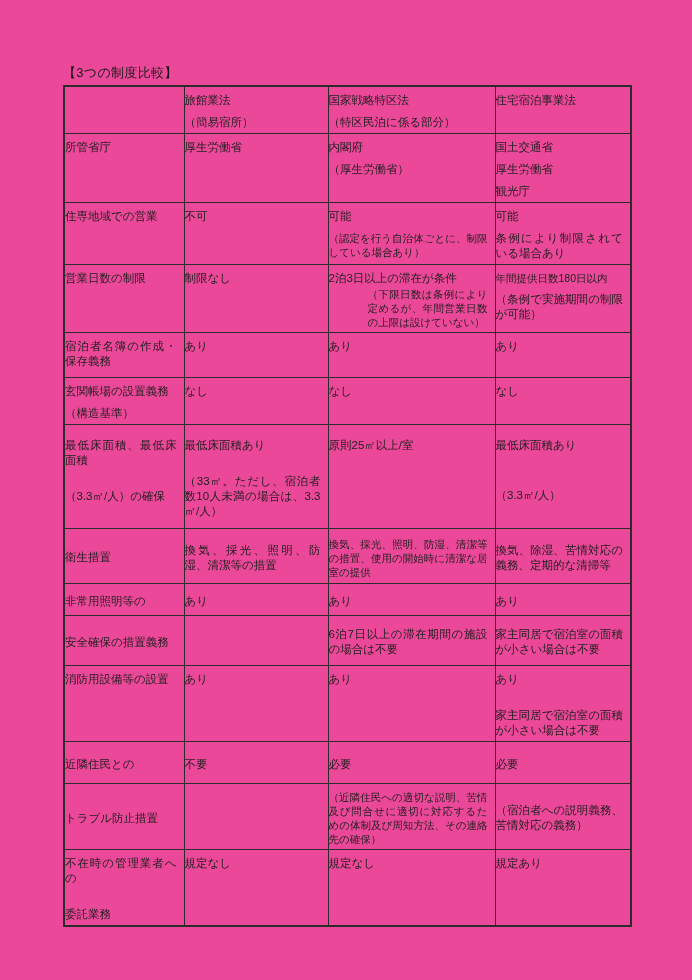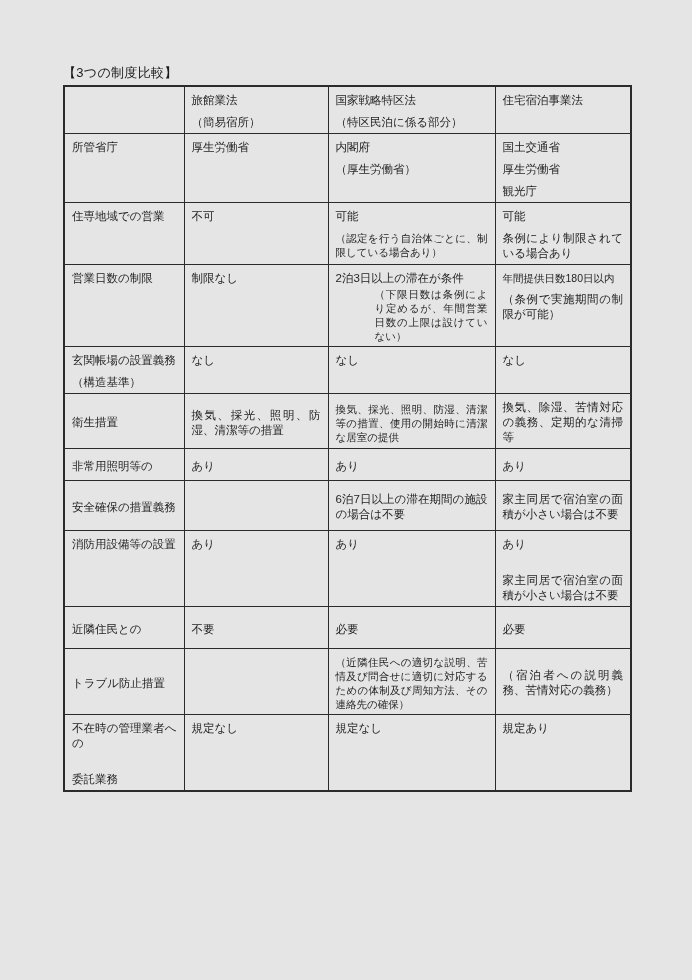--- a/index.html
+++ b/index.html
@@ -1,35 +1,35 @@
 <!DOCTYPE html>
 <html lang="ja"><head>
 <meta charset="utf-8">
 <style>
   html,body{margin:0;padding:0;background:#ffffff;}
   body{
     width:692px;height:980px;position:relative;overflow:hidden;
     font-family:"Liberation Sans","DejaVu Sans",sans-serif;
     color:#1f1f1f;-webkit-font-smoothing:antialiased;
   }
-  .page{position:absolute;inset:0;background:#e5e5e5;}
+  .page{position:absolute;inset:0;background:#ec4899;}
   .doc-title{
     position:absolute;left:63px;top:64px;
     font-size:13px;line-height:17px;font-weight:400;color:#1a1a1a;
     letter-spacing:0.3px;
   }
   table.compare{
     position:absolute;left:63px;top:85px;
     width:567px;border-collapse:collapse;table-layout:fixed;
     border:2px solid #2b2b2b;
   }
   td{
     border:1.6px solid #2b2b2b;
     vertical-align:top;
-    padding:6px 7px 3px 7px;
+    padding:6px 7px 3px 0;
     font-size:11.5px;line-height:15px;
     text-align:justify;
     word-break:break-all;
     overflow:hidden;
   }
   tr.v-middle td{vertical-align:middle;}
   tr.pt-lg td{padding-top:13px;}
   td p{margin:0;}
   td p + p{margin-top:7px;}
   td p.empty{height:7px;}
@@ -105,33 +105,68 @@
           </td>
           <td>
             <p class="">2泊3日以上の滞在が条件</p>
             <p class=" small" style="margin-top: 1px; margin-left: 39px;">（下限日数は条例により定めるが、年間営業日数の上限は設けていない）</p>
           </td>
           <td>
             <p class=" small">年間提供日数180日以内</p>
             <p class="">（条例で実施期間の制限が可能）</p>
           </td>
         </tr>
+        <tr style="height: 45px;">
+          <td>
+            <p class="">宿泊者名簿の作成・保存義務</p>
+          </td>
+          <td>
+            <p class="">あり</p>
+          </td>
+          <td>
+            <p class="">あり</p>
+          </td>
+          <td>
+            <p class="">あり</p>
+          </td>
+        </tr>
         <tr style="height: 42px;">
           <td>
             <p class="">玄関帳場の設置義務</p>
             <p class="">（構造基準）</p>
           </td>
           <td>
             <p class="">なし</p>
           </td>
           <td>
             <p class="">なし</p>
           </td>
           <td>
             <p class="">なし</p>
+          </td>
+        </tr>
+        <tr class="pt-lg" style="height: 104px;">
+          <td>
+            <p class="">最低床面積、最低床面積</p>
+            <p class="empty"></p>
+            <p class="">（3.3㎡/人）の確保</p>
+          </td>
+          <td>
+            <p class="">最低床面積あり</p>
+            <p class="empty"></p>
+            <p class="">（33㎡。ただし、宿泊者数10人未満の場合は、3.3㎡/人）</p>
+          </td>
+          <td>
+            <p class="">原則25㎡以上/室</p>
+          </td>
+          <td>
+            <p class="">最低床面積あり</p>
+            <p class="empty"></p>
+            <p class="empty"></p>
+            <p class="">（3.3㎡/人）</p>
           </td>
         </tr>
         <tr class="v-middle" style="height: 55px;">
           <td>
             <p class="">衛生措置</p>
           </td>
           <td>
             <p class="">換気、採光、照明、防湿、清潔等の措置</p>
           </td>
           <td>

